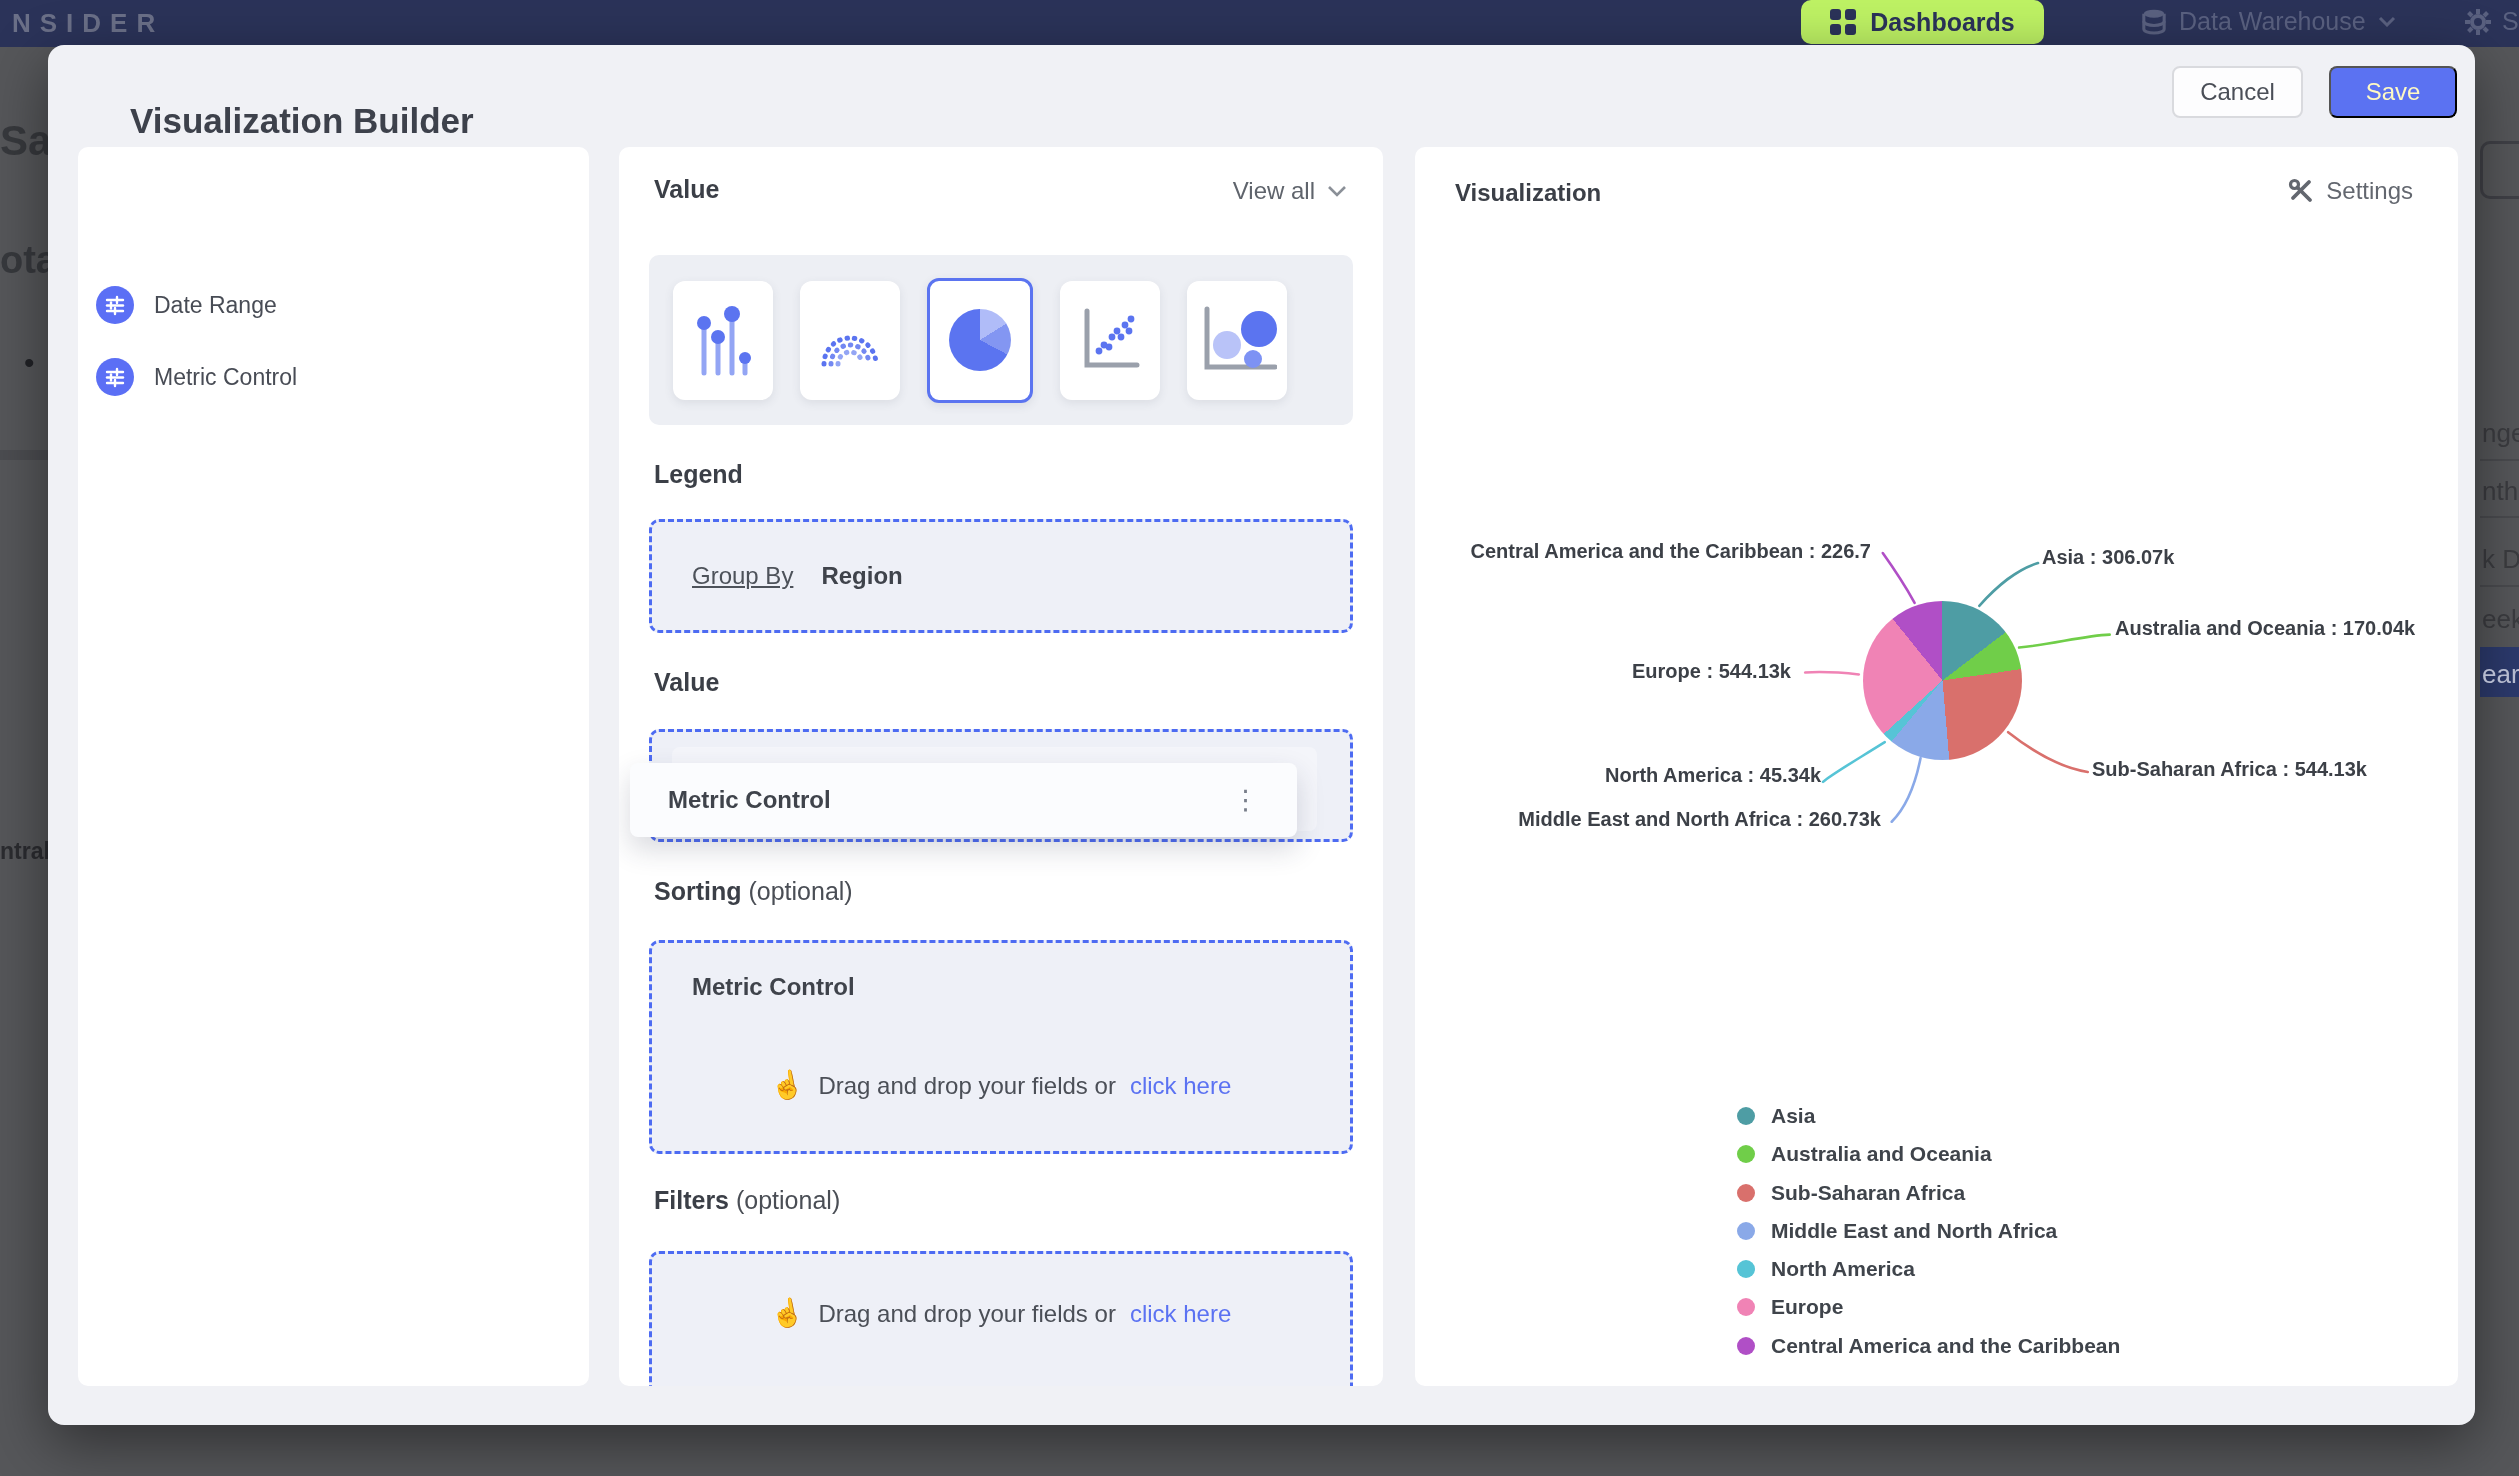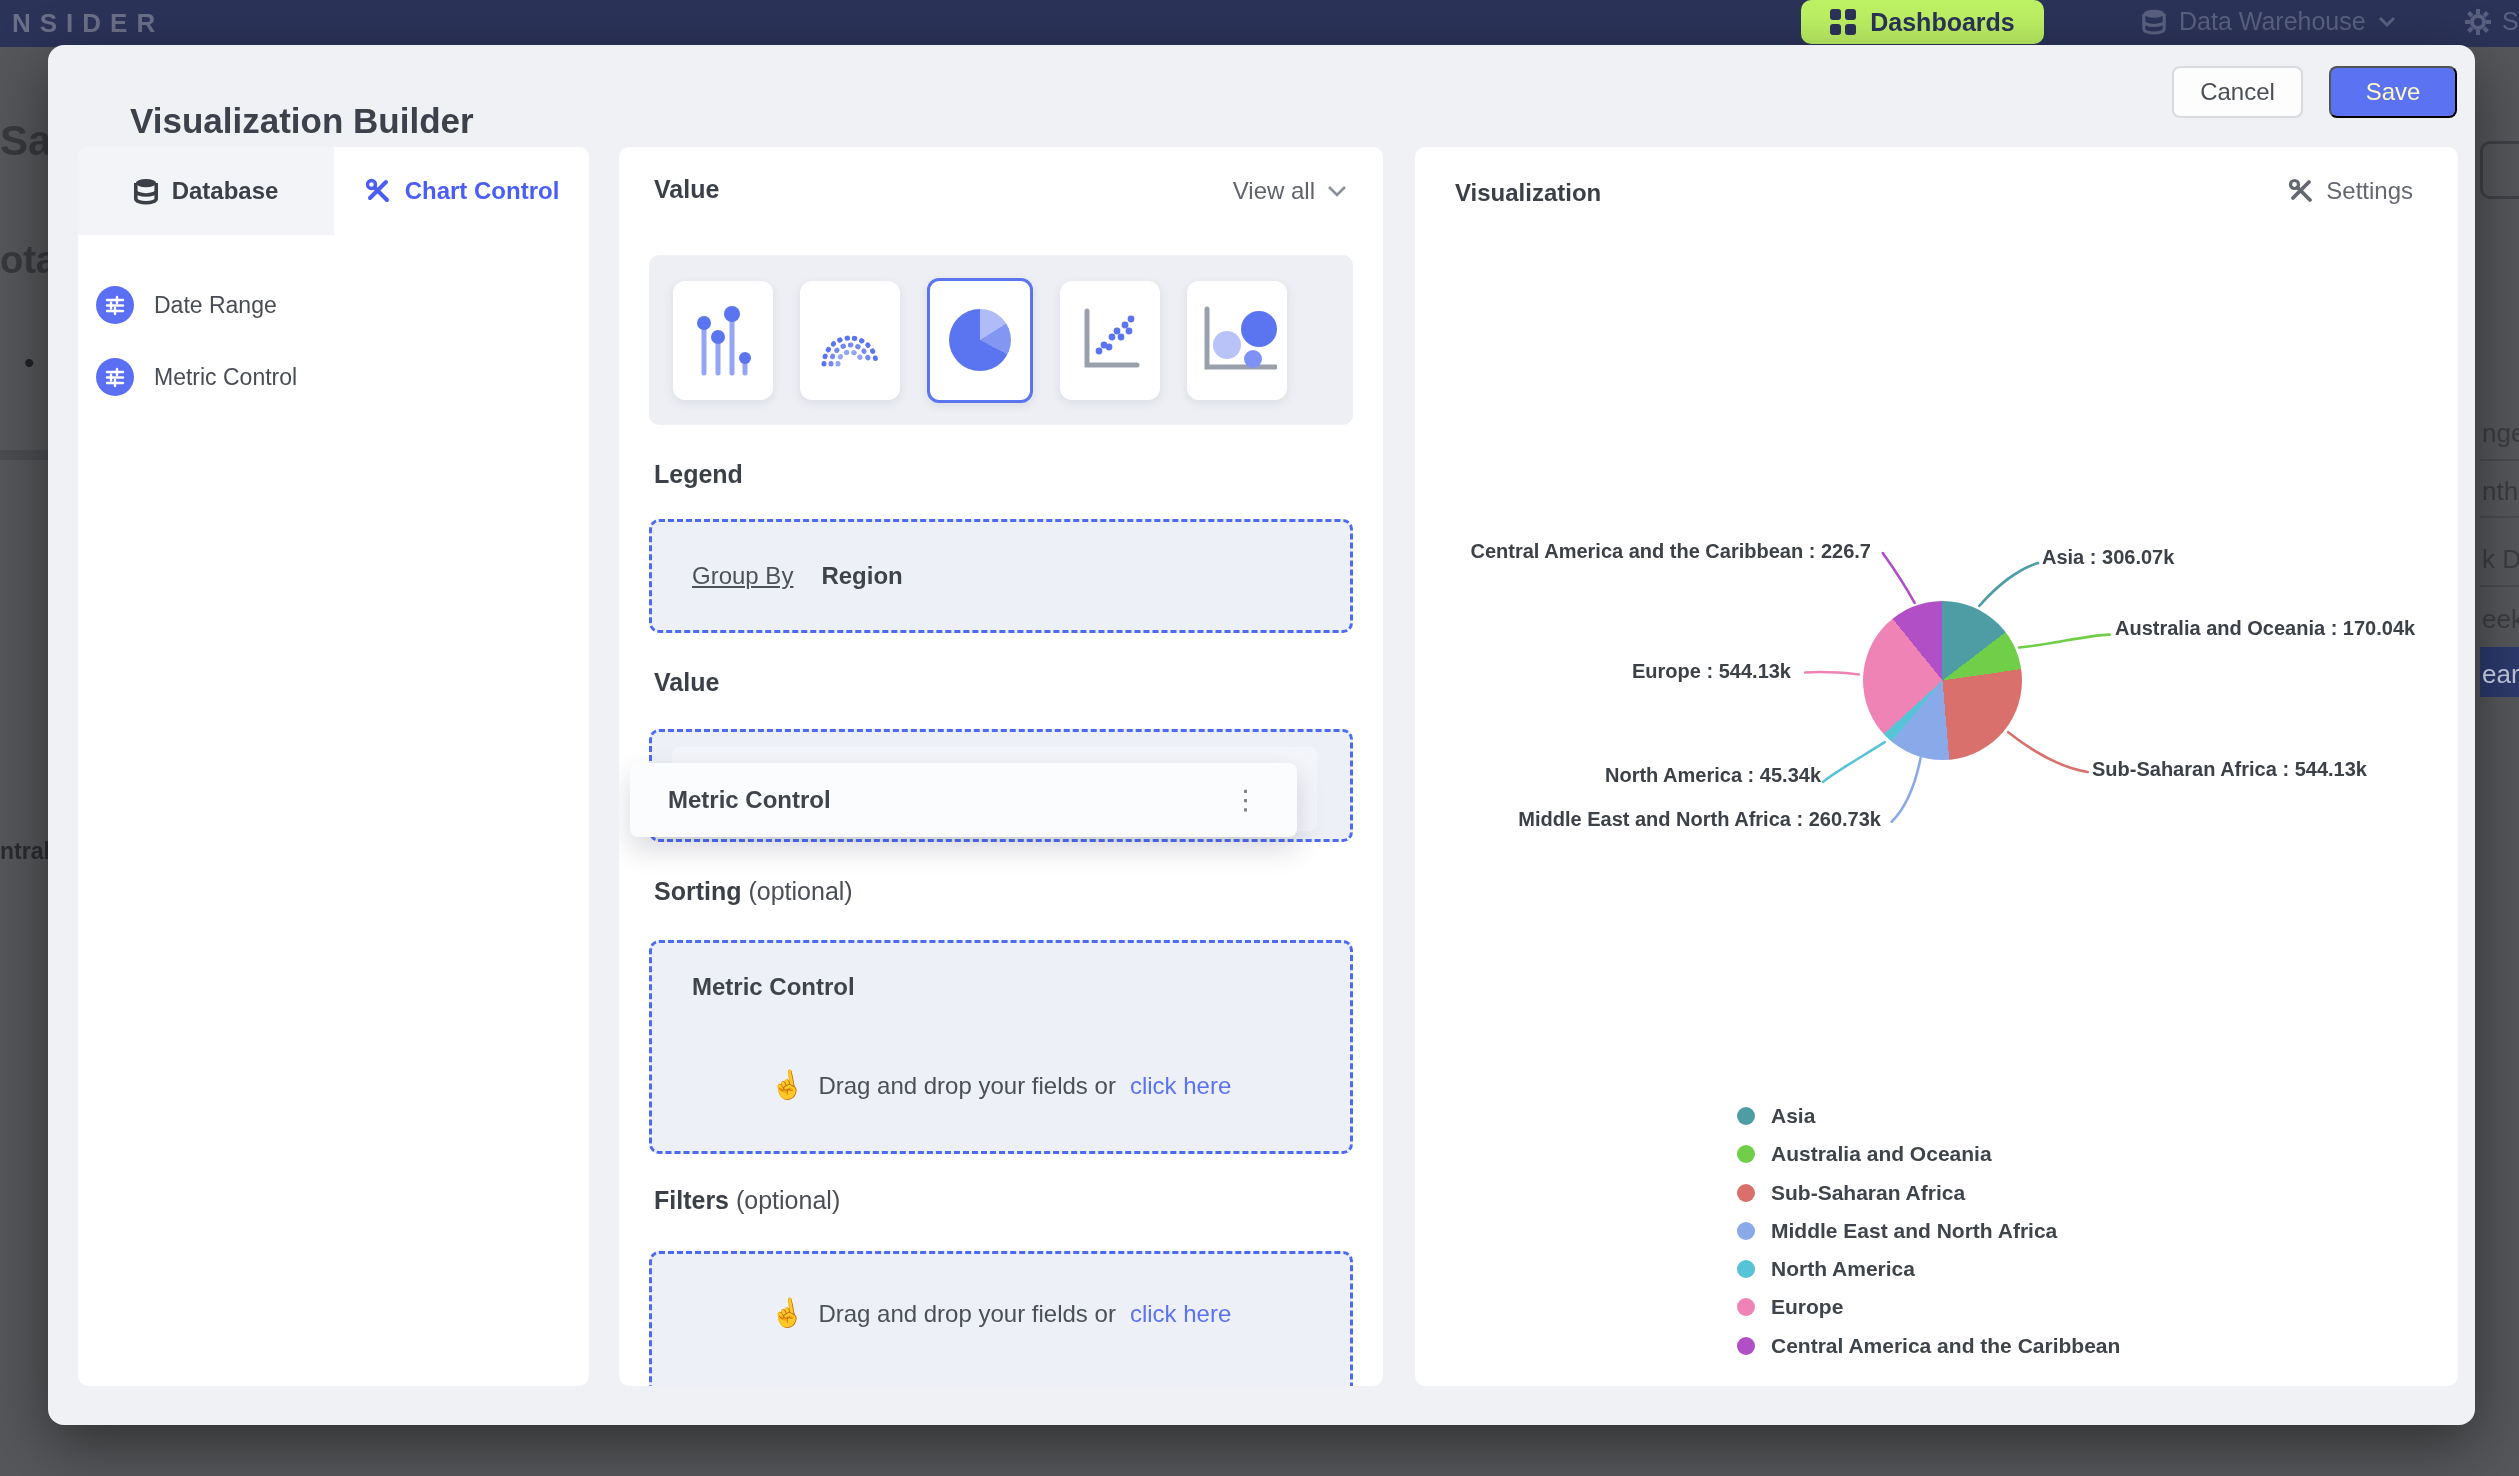--- a/index.html
+++ b/index.html
@@ -161,36 +161,20 @@
   <div class="frag" style="left:2482px;top:604px;width:38px;font-size:26px;color:#3b3c40;">eek</div>
   <div class="r-sel"></div>
   <div class="frag" style="left:2482px;top:659px;width:38px;font-size:26px;color:#b6bbcf;z-index:1;">ear</div>
 
   <div class="modal">
     <div class="modal-title">Visualization Builder</div>
     <button class="btn-cancel">Cancel</button>
     <button class="btn-save">Save</button>
 
     <div class="panel left">
-      <div class="tab db">
-        <svg width="24" height="27" viewBox="0 0 20 22">
-          <ellipse cx="10" cy="4" rx="8.5" ry="3.4" fill="#3b3f47"></ellipse>
-          <path d="M1.5 4v13c0 1.9 3.8 3.4 8.5 3.4s8.5-1.5 8.5-3.4V4" fill="none" stroke="#3b3f47" stroke-width="3"></path>
-          <path d="M1.5 10.5c0 1.9 3.8 3.4 8.5 3.4s8.5-1.5 8.5-3.4" fill="none" stroke="#3b3f47" stroke-width="3"></path>
-        </svg>
-        <span>Database</span>
-      </div>
-      <div class="tab cc">
-        <svg width="26" height="26" viewBox="0 0 26 26">
-          <circle cx="6.5" cy="6.5" r="4" fill="none" stroke="#4a5ef5" stroke-width="3.4"></circle>
-          <line x1="9.5" y1="9.5" x2="22" y2="22" stroke="#4a5ef5" stroke-width="4" stroke-linecap="round"></line>
-          <line x1="21" y1="4" x2="5" y2="20" stroke="#4a5ef5" stroke-width="4" stroke-linecap="round"></line>
-        </svg>
-        <span>Chart Control</span>
-      </div>
       <div class="side-item" style="top:139px">
         <span class="tune-circle">
           <svg width="22" height="22" viewBox="0 0 22 22">
             <g stroke="#fff" stroke-width="2.4" stroke-linecap="round">
               <line x1="3" y1="6" x2="19" y2="6"></line>
                 <line x1="13" y1="3" x2="13" y2="9"></line>
               <line x1="3" y1="11.5" x2="19" y2="11.5"></line>
                 <line x1="7" y1="8.5" x2="7" y2="14.5"></line>
               <line x1="3" y1="17" x2="19" y2="17"></line>
                 <line x1="11" y1="14" x2="11" y2="20"></line>

